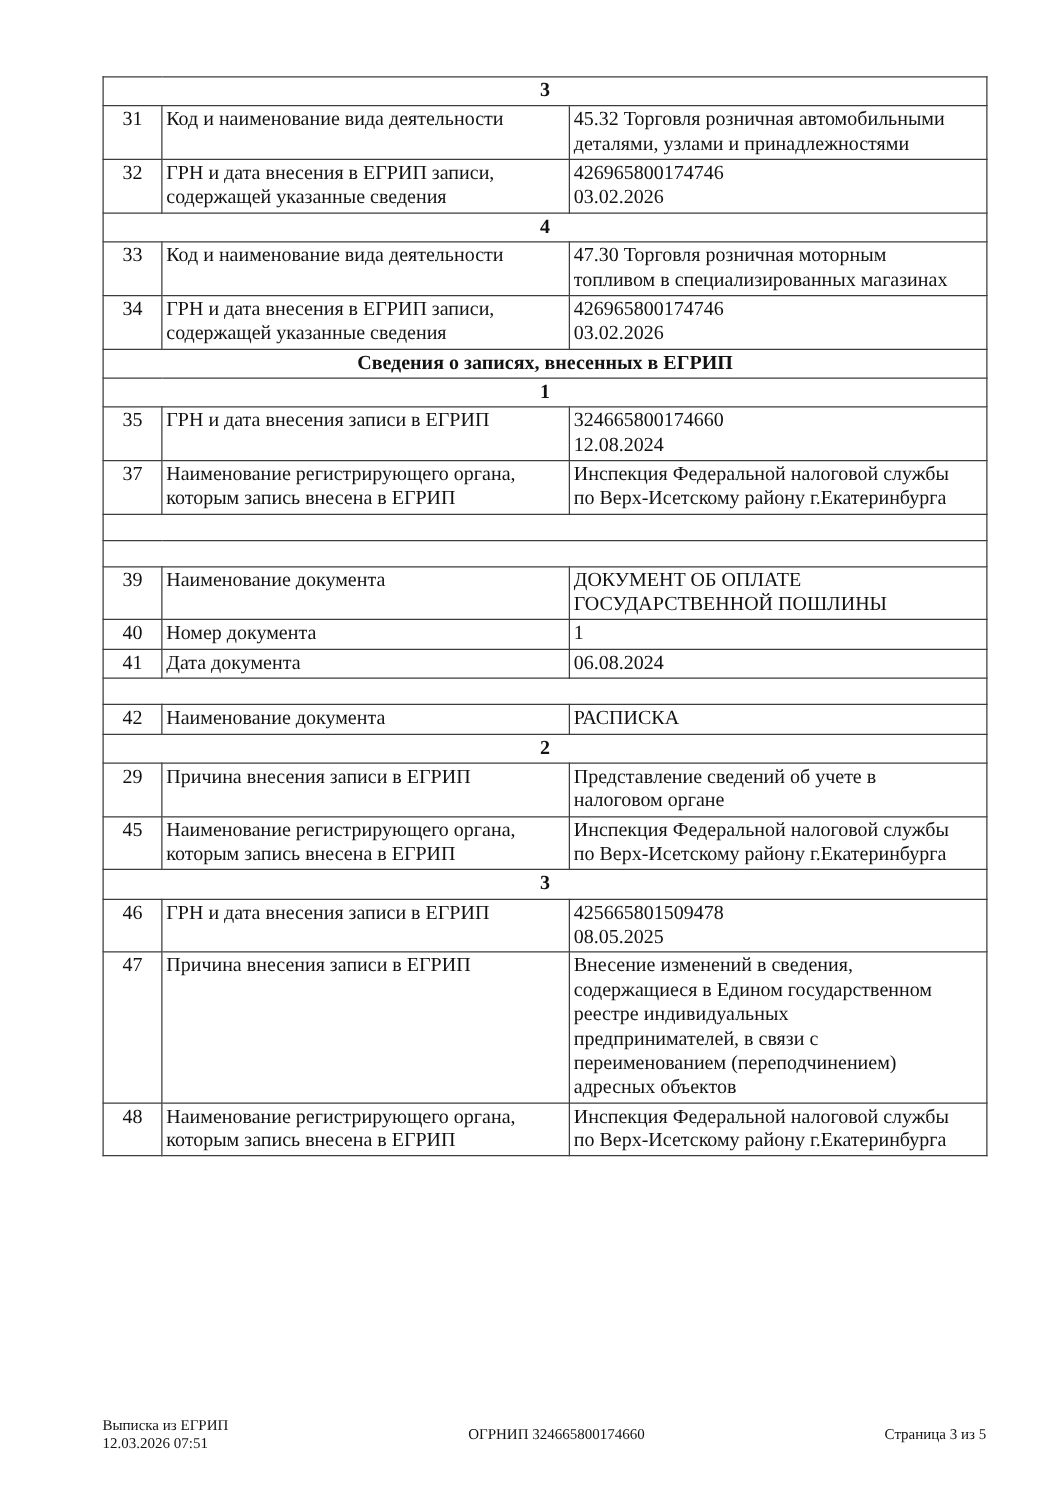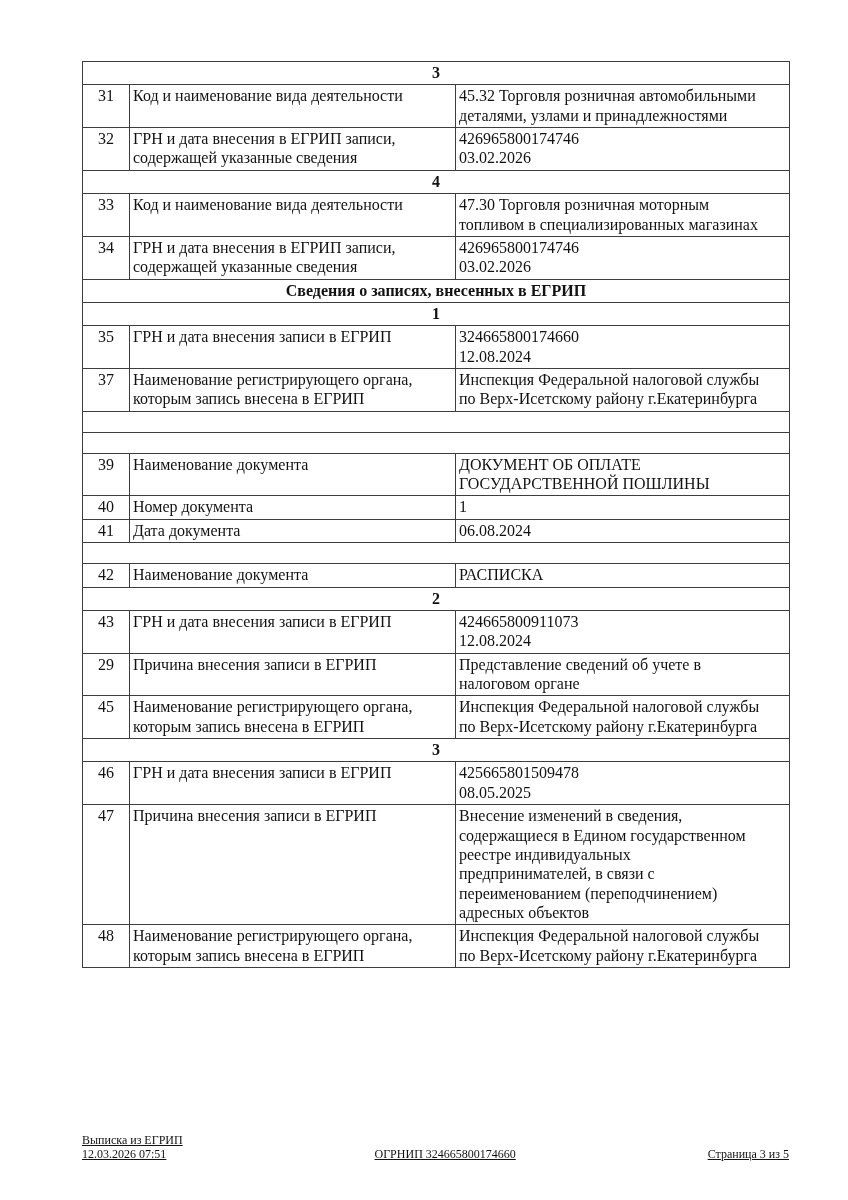--- a/index.html
+++ b/index.html
@@ -48,24 +48,23 @@
   .spacer-cell {
     height: 17px;
   }
   .page-footer {
     position: absolute;
     left: 82px;
     top: 1133px;
     width: 707px;
     display: flex;
     justify-content: space-between;
-    align-items: flex-end;
+    align-items: center;
     font-size: 12px;
     line-height: 1.18;
-    text-decoration: underline;
   }
   .footer-left { text-align: left; }
   .footer-center { text-align: center; }
   .footer-right { text-align: right; }
 </style>
 </head>
 <body>
 
 <table class="doc-table">
   <colgroup>
@@ -152,26 +151,20 @@
       </tr>
       <tr>
         <td class="num-cell">42</td>
         <td class="label-cell">Наименование документа</td>
         <td class="value-cell">РАСПИСКА</td>
       </tr>
       <tr>
         <td colspan="3" class="section-cell">2</td>
       </tr>
       <tr>
-        <td class="num-cell">43</td>
-        <td class="label-cell">ГРН и дата внесения записи в ЕГРИП</td>
-        <td class="value-cell">424665800911073
-12.08.2024</td>
-      </tr>
-      <tr>
         <td class="num-cell">29</td>
         <td class="label-cell">Причина внесения записи в ЕГРИП</td>
         <td class="value-cell">Представление сведений об учете в
 налоговом органе</td>
       </tr>
       <tr>
         <td class="num-cell">45</td>
         <td class="label-cell">Наименование регистрирующего органа,
 которым запись внесена в ЕГРИП</td>
         <td class="value-cell">Инспекция Федеральной налоговой службы

